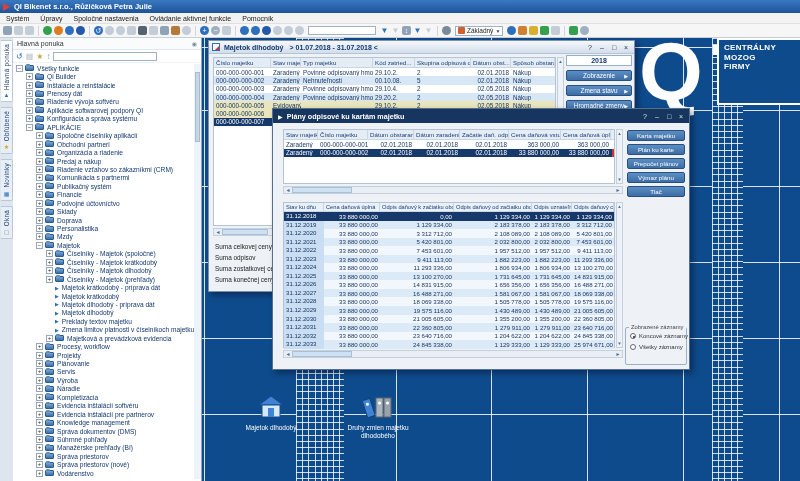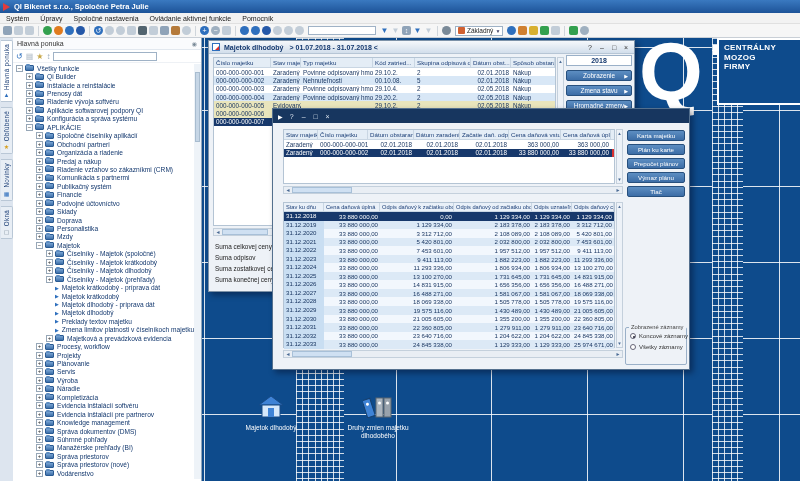--- a/index.html
+++ b/index.html
@@ -163,21 +163,21 @@
   .radio-row { display:flex; align-items:center; gap:3px; margin:5px 0 0 4px; }
   .radio { width:6px; height:6px; border:1px solid #667; border-radius:50%; background:#fff; flex:0 0 auto; }
   .radio.sel::after { content:''; display:block; width:2px; height:2px; margin:1.5px; background:#223; border-radius:50%; }
   .radio-lab { font-size:6px; color:#333; white-space:nowrap; }
 </style>
 </head>
 <body>
 
 <div class="abs" id="titlebar">
   <div id="app-icon"></div>
-  <span id="app-title">QI Bikenet s.r.o., Spoločné Petra Julie</span>
+  <span id="app-title">QI Bikenet s.r.o., Růžičková Petra Julie</span>
 </div>
 <div class="abs" id="menubar">
     <span class="menu-item">Systém</span>
     <span class="menu-item">Úpravy</span>
     <span class="menu-item">Spoločné nastavenia</span>
     <span class="menu-item">Ovládanie aktívnej funkcie</span>
     <span class="menu-item">Pomocník</span>
   </div>
 <div class="abs" id="toolbar">
     <span class="tb-ico " style="background: rgb(143, 163, 184);"></span>
@@ -651,20 +651,21 @@
         <div class="steelbtn"><span>Zobrazenie</span><span class="arr">▶</span></div>
         <div class="steelbtn"><span>Zmena stavu</span><span class="arr">▶</span></div>
         <div class="steelbtn"><span>Hromadné zmeny</span><span class="arr">▶</span></div>
       </div>
   </div>
 </div>
 
 <div class="abs dlg" id="dlg2">
   <div id="d2-titlebar">
     <span id="d2-play">▶</span>
+    <span id="d2-title">Plány odpisové ku kartám majetku</span>
     <span class="wctl" id="d2-ctl">
         <span class="wbtn">?</span>
         <span class="wbtn">–</span>
         <span class="wbtn">□</span>
         <span class="wbtn">×</span>
       </span>
   </div>
   <div id="d2-upper">
     <div id="d2-upper-hdr">
         <span class="hdrcell" style="width: 34px;">Stav majetku</span>

